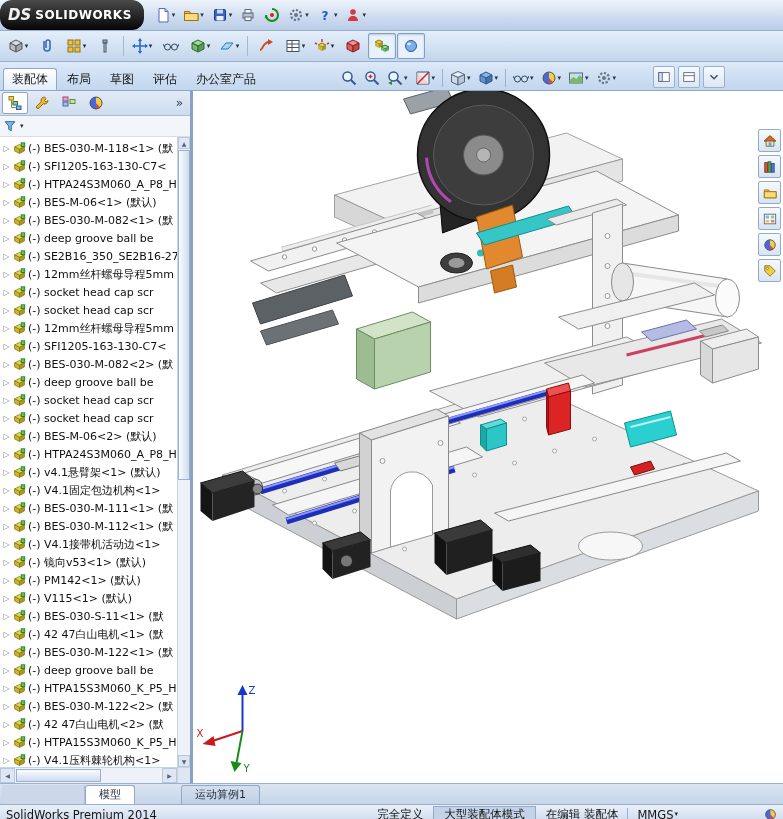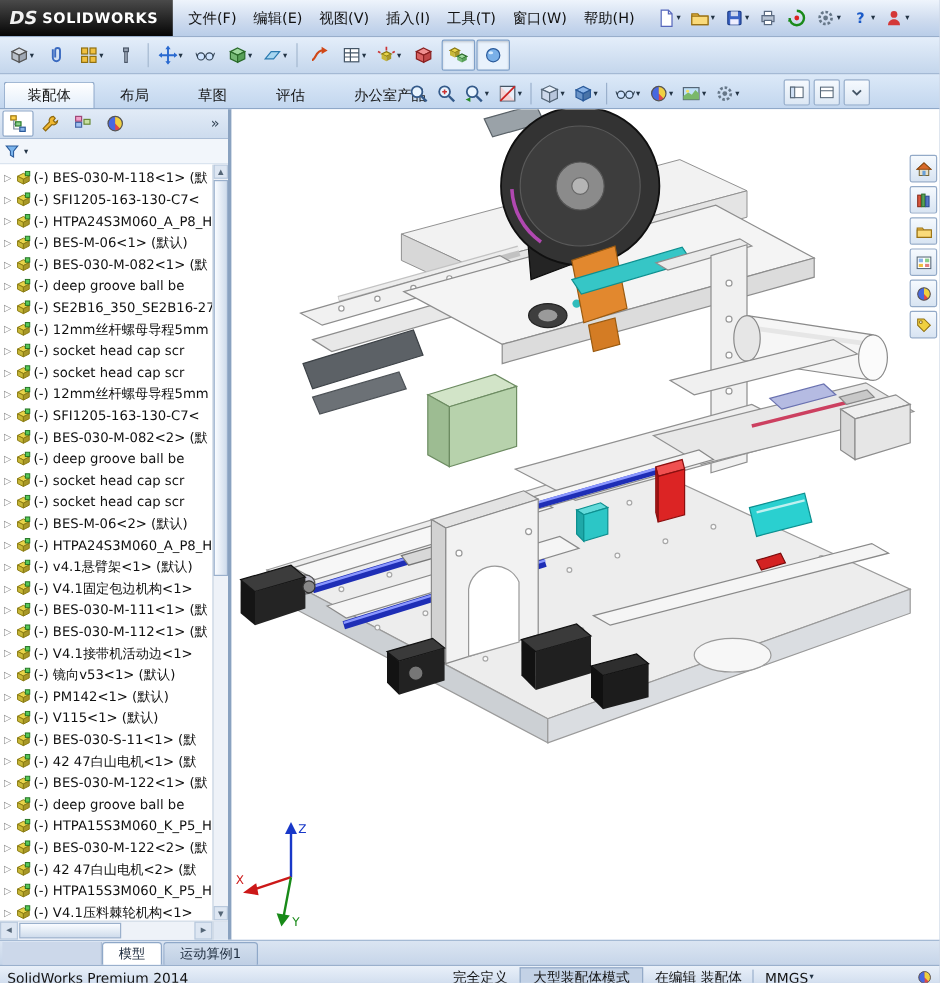--- a/index.html
+++ b/index.html
@@ -5,42 +5,42 @@
   html,body{margin:0;padding:0;}
   body{font-family:"DejaVu Sans","Liberation Sans",sans-serif;background:#9aa8bc;}
   .app{position:relative;width:783px;height:819px;background:#d6e2f2;overflow:hidden;
        font-family:"DejaVu Sans","Liberation Sans",sans-serif;}
 
   
   .titlebar{height:30px;display:flex;align-items:center;
     background:linear-gradient(#eef4fc 0%,#cfdcef 55%,#b9cde8 100%);
     border-bottom:1px solid #98aecb;}
   .logo{height:30px;display:flex;align-items:center;gap:4px;padding:0 12px 0 8px;
-    background:linear-gradient(#4a4a4a,#050505);color:#fff;}
+    background:linear-gradient(#4a4a4a,#050505);color:#fff;border-radius:12px;}
   .logo .ds{font-size:15px;font-weight:bold;font-style:italic;color:#f2f2f2;}
   .logo .sw{font-size:12px;font-weight:bold;letter-spacing:0.5px;}
   .menu-bar{display:flex;align-items:center;margin-left:6px;}
   .menu-item{font-size:12px;color:#111;padding:4px 7px;cursor:default;}
   .quick-toolbar{display:flex;align-items:center;margin-left:8px;gap:2px;}
   .qbtn{display:flex;align-items:center;padding:2px 2px;border:1px solid transparent;border-radius:2px;}
   .titlebar .spacer{flex:1;}
   .caret{font-size:7px;color:#234;margin-left:1px;line-height:1;}
 
   
   .toolbar{height:30px;display:flex;align-items:center;gap:1px;padding:0 4px;
     background:linear-gradient(#e4eefa,#c4d6ec);border-bottom:1px solid #9ab0cc;}
   .tbtn{height:24px;min-width:24px;display:flex;align-items:center;justify-content:center;
     border:1px solid transparent;border-radius:2px;padding:0 1px;}
   .tbtn.active{background:#e9f2fc;border-color:#7fa0c8;box-shadow:inset 0 1px 2px rgba(0,0,0,.18);}
   .tsep{width:1px;height:20px;background:#a5b8d0;margin:0 3px;}
 
   
   .cmdband{height:28px;position:relative;display:flex;align-items:flex-end;padding-left:3px;
     background:linear-gradient(#dce9f8,#c2d6ee);border-bottom:1px solid #8fa8c8;}
-  .ctab{height:21px;line-height:21px;padding:0 19px;font-size:12px;color:#151515;margin-right:1px;
+  .ctab{height:21px;line-height:21px;padding:0 8px;font-size:12px;color:#151515;margin-right:1px;
     border:1px solid transparent;border-bottom:none;border-radius:3px 3px 0 0;}
   .ctab.active{background:linear-gradient(#ffffff,#e3eefa);border-color:#8fa8c8;}
   .headsup{position:absolute;left:338px;top:3px;display:flex;align-items:center;gap:1px;}
   .hbtn{height:22px;display:flex;align-items:center;padding:1px 2px;border:1px solid transparent;border-radius:2px;}
   .hsep{width:1px;height:18px;background:#9ab0cc;margin:0 3px;}
   .panebtns{position:absolute;right:58px;top:4px;display:flex;gap:3px;}
   .panebtn{width:20px;height:20px;display:flex;align-items:center;justify-content:center;
     border:1px solid #9ab0cc;border-radius:2px;background:linear-gradient(#f6fafe,#dce7f4);}
 
   
@@ -102,29 +102,20 @@
 </head>
 <body>
 
 <div class="app">
 
   <div class="titlebar">
     <div class="logo">
       <span class="ds">DS</span>
       <span class="sw">SOLIDWORKS</span>
     </div>
-    <div class="menu-bar">
-        <div class="menu-item">文件(F)</div>
-        <div class="menu-item">编辑(E)</div>
-        <div class="menu-item">视图(V)</div>
-        <div class="menu-item">插入(I)</div>
-        <div class="menu-item">工具(T)</div>
-        <div class="menu-item">窗口(W)</div>
-        <div class="menu-item">帮助(H)</div>
-      </div>
     <div class="quick-toolbar">
         <div class="qbtn">
           <span class="ic">
             <svg viewBox="0 0 16 16">
               <path d="M4 1.5h6l3 3V15H4z" fill="#fff" stroke="#5566bb"></path>
               <path d="M10 1.5v3h3" fill="none" stroke="#5566bb"></path>
             </svg>
           </span>
           <span class="caret">▾</span>
         </div>
@@ -1181,21 +1172,21 @@
                 <circle cx="5" cy="5" r="1.3" fill="#fff" stroke="#907010"></circle>
               </svg>
             </span>
           </div>
         </div>
     </div>
   </div>
 
   <div class="bottomtabs">
     <div class="btab-lead"></div>
-    <div style="display:flex;align-items:flex-end;">
+    <div style="display:flex;align-items:flex-end;gap:45px;">
         <div class="btab active">模型</div>
         <div class="btab">运动算例1</div>
       </div>
   </div>
 
   <div class="statusbar">
     <span>SolidWorks Premium 2014</span>
     <div class="sb-right">
       <span>完全定义</span>
       <span class="sb-mode">大型装配体模式</span>

